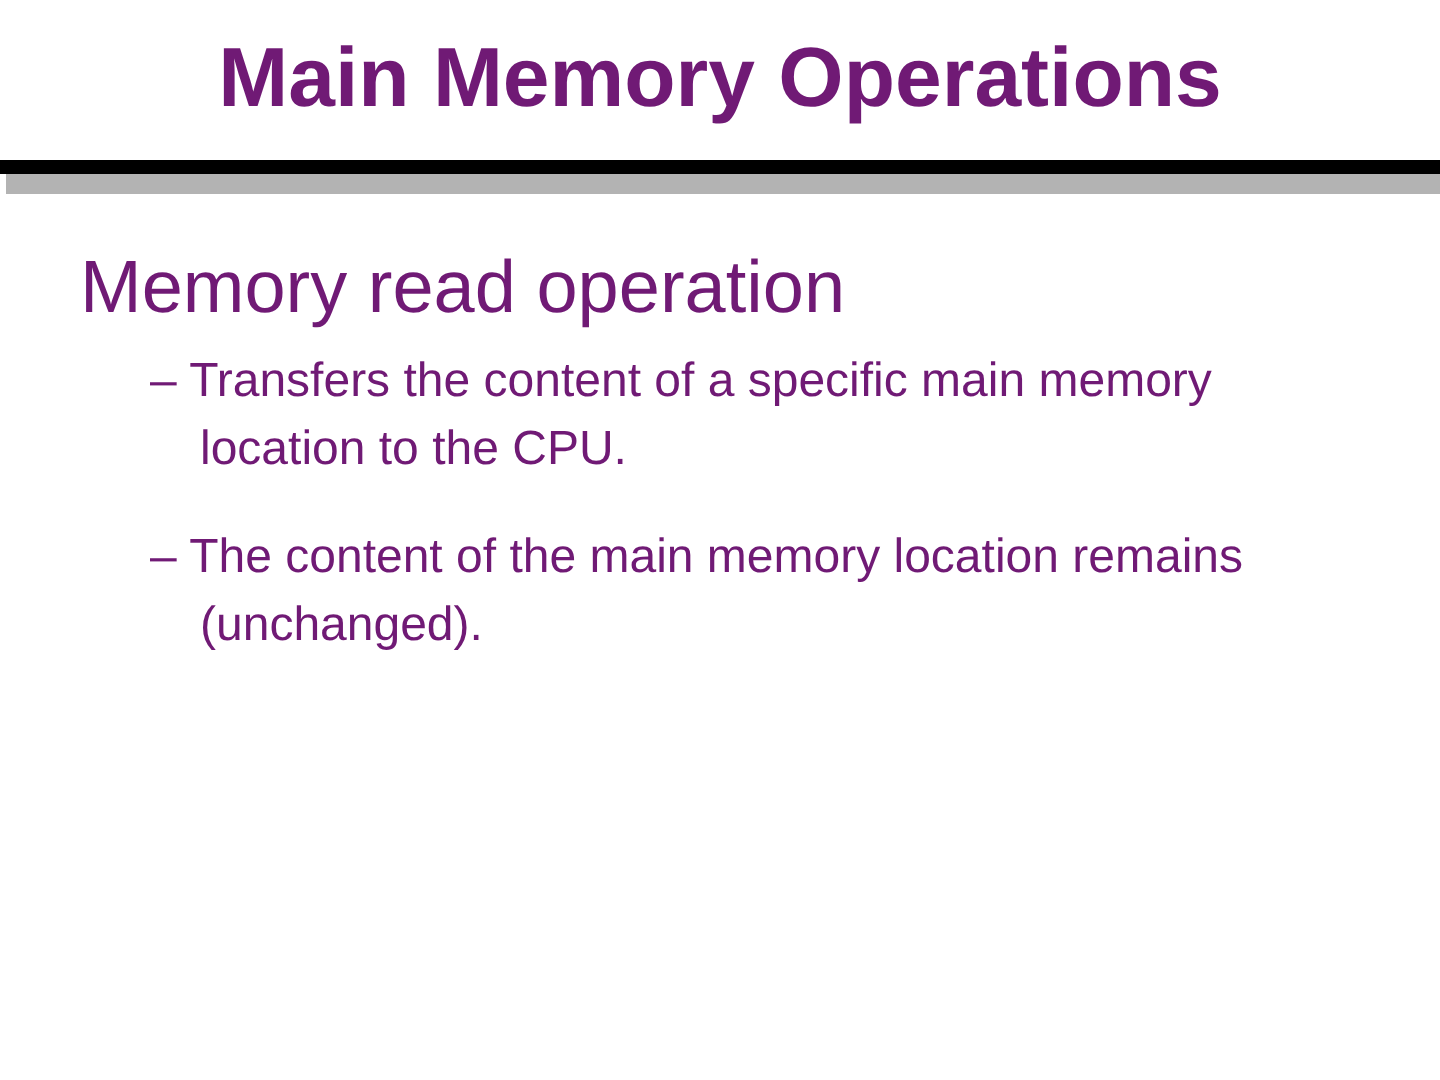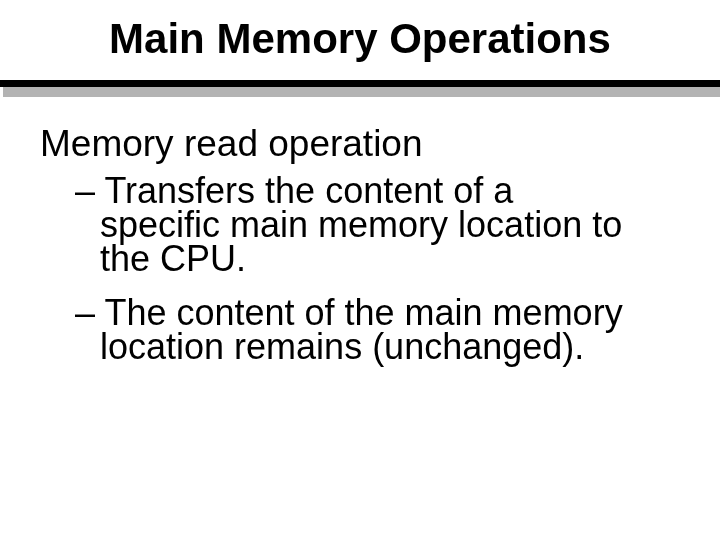--- a/index.html
+++ b/index.html
@@ -7,21 +7,21 @@
     padding: 0;
     background: #ffffff;
   }
   .slide {
     position: relative;
     width: 720px;
     height: 388px;
     background: #ffffff;
     overflow: hidden;
     font-family: "Liberation Sans", sans-serif;
-    color: #000000;
+    color: #701a75;
   }
   .slide-title {
     position: absolute;
     top: 16px;
     left: 0;
     width: 720px;
     text-align: center;
     font-size: 42px;
     font-weight: bold;
     line-height: 1.1;
@@ -52,21 +52,21 @@
     line-height: 1.1;
   }
   .bullet-list {
     position: absolute;
     top: 174px;
     left: 75px;
     width: 525px;
     margin: 0;
     padding: 0 0 0 25px;
     list-style: none;
-    font-size: 36px;
+    font-size: 24px;
     line-height: 34px;
   }
   .bullet-item {
     text-indent: -25px;
     margin: 0;
   }
   .bullet-item + .bullet-item {
     margin-top: 20px;
   }
 </style>

